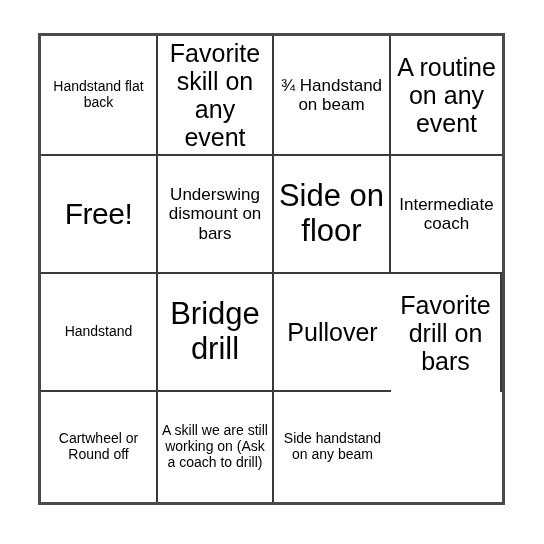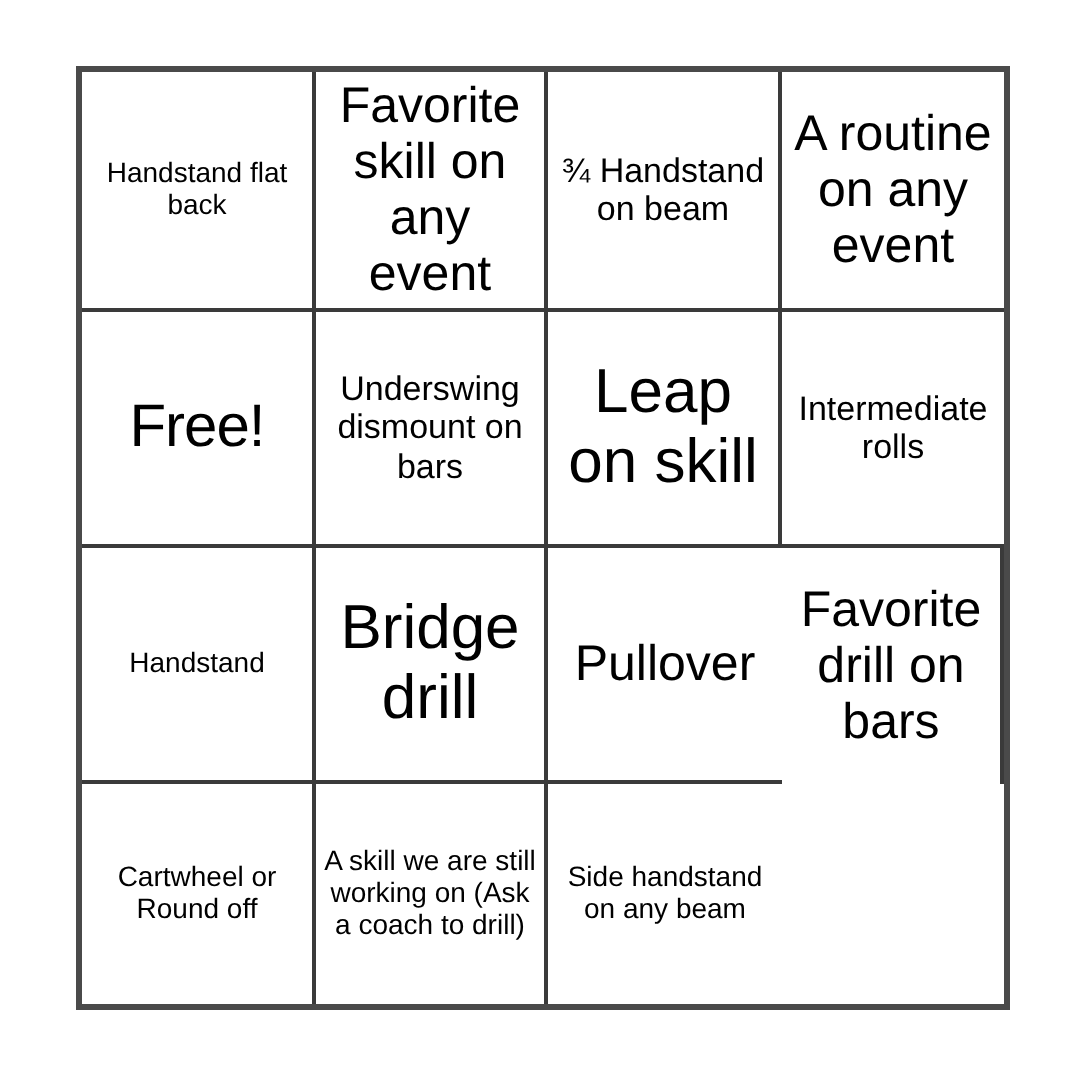--- a/index.html
+++ b/index.html
@@ -80,24 +80,24 @@
     <span class="cell-text fs-lg">A routine on any event</span>
   </div>
 
   <div class="bingo-cell">
     <span class="cell-text fs-xxl">Free!</span>
   </div>
   <div class="bingo-cell">
     <span class="cell-text fs-sm">Underswing dismount on bars</span>
   </div>
   <div class="bingo-cell">
-    <span class="cell-text fs-xl">Leap on skill</span>
+    <span class="cell-text fs-xl">Side on floor</span>
   </div>
   <div class="bingo-cell col-last">
-    <span class="cell-text fs-sm">Intermediate rolls</span>
+    <span class="cell-text fs-sm">Intermediate coach</span>
   </div>
 
   <div class="bingo-cell">
     <span class="cell-text fs-md">Handstand</span>
   </div>
   <div class="bingo-cell">
     <span class="cell-text fs-xl">Bridge drill</span>
   </div>
   <div class="bingo-cell col-last">
     <span class="cell-text fs-lg">Pullover</span>

